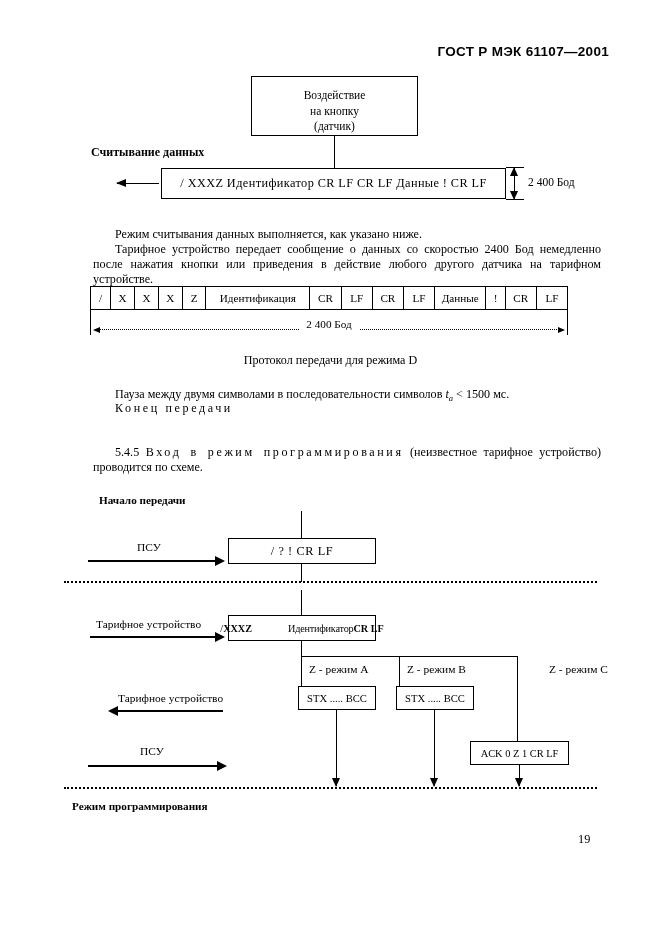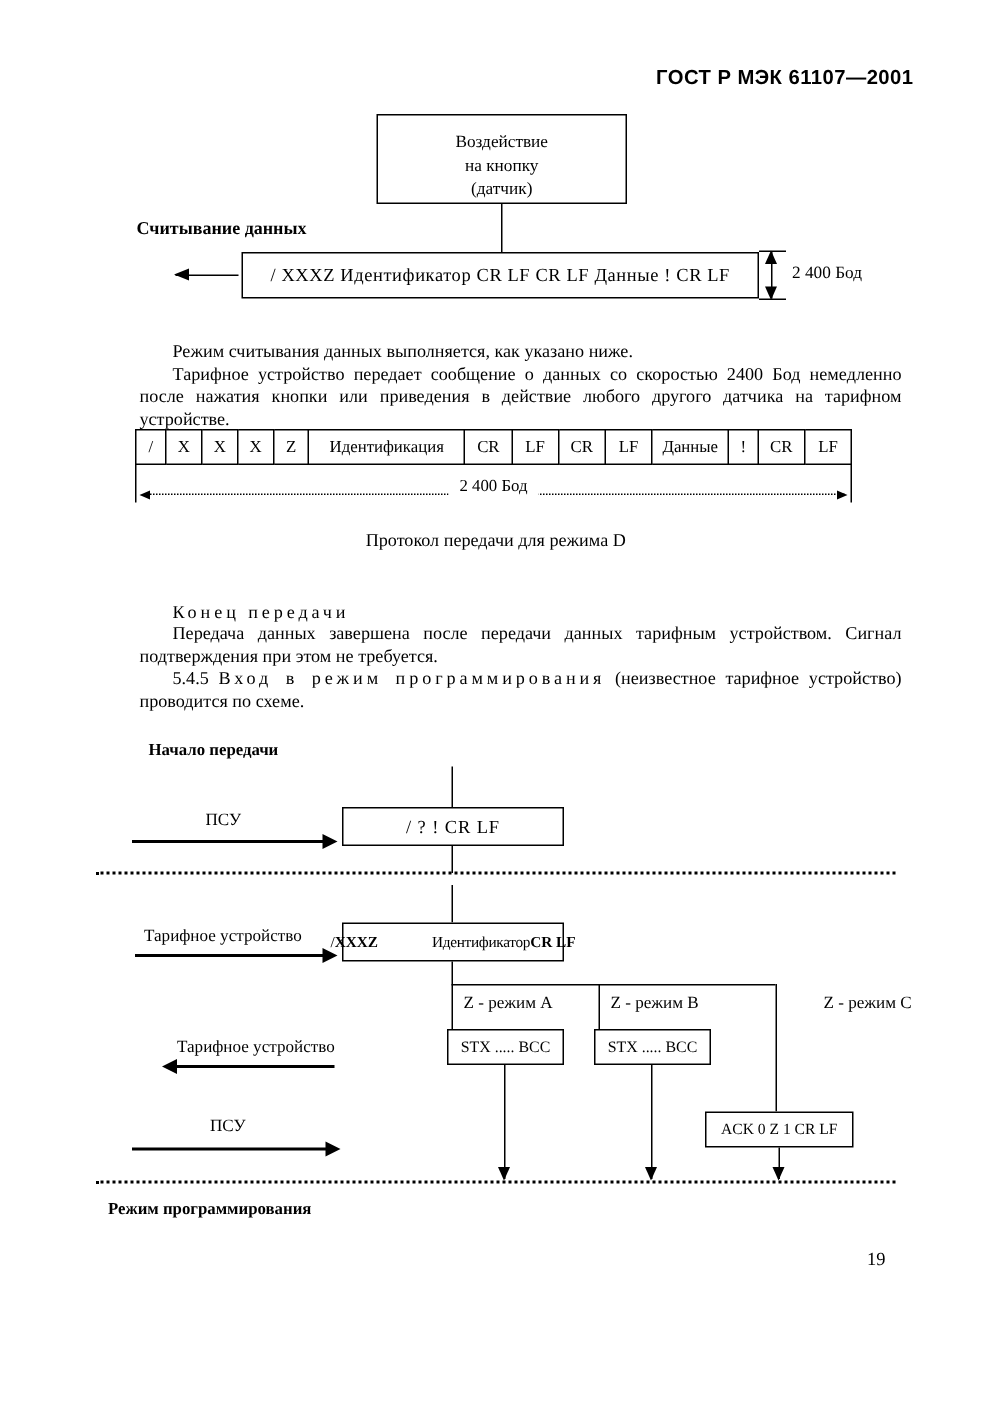--- a/index.html
+++ b/index.html
@@ -396,22 +396,24 @@
       <td colspan="14">
         <span class="arrow-l"></span>
         <span class="spanlabel">2 400 Бод</span>
         <span class="arrow-r"></span>
       </td>
     </tr>
   </tbody>
     </table>
   <div id="table-caption">Протокол передачи для режима D</div>
 
+  <div class="para" id="para-pause">
+    <span>Пауза между двумя символами в последовательности символов </span><span class="ital">t</span><span class="sub">а</span><span> &lt; 1500 мс.</span>
+  </div>
   <div class="para" id="para-end-head">Конец передачи</div>
-  <div class="para" id="para-end-body">Передача данных завершена после передачи данных тарифным устройством. Сигнал подтверждения при этом не требуется.</div>
   <div class="para" id="para-545">
     <span>5.4.5</span>
     <span class="spaced">Вход в режим программирования</span>
     <span>(неизвестное тарифное устройство) проводится по схеме.</span>
   </div>
 
   <div id="start-label">Начало передачи</div>
 
   <div class="arrow-label" style="left:137px; top:541px;">ПСУ</div>
   <div class="flow-arrow right" style="left:88px; top:560px; width:128px;"></div>

